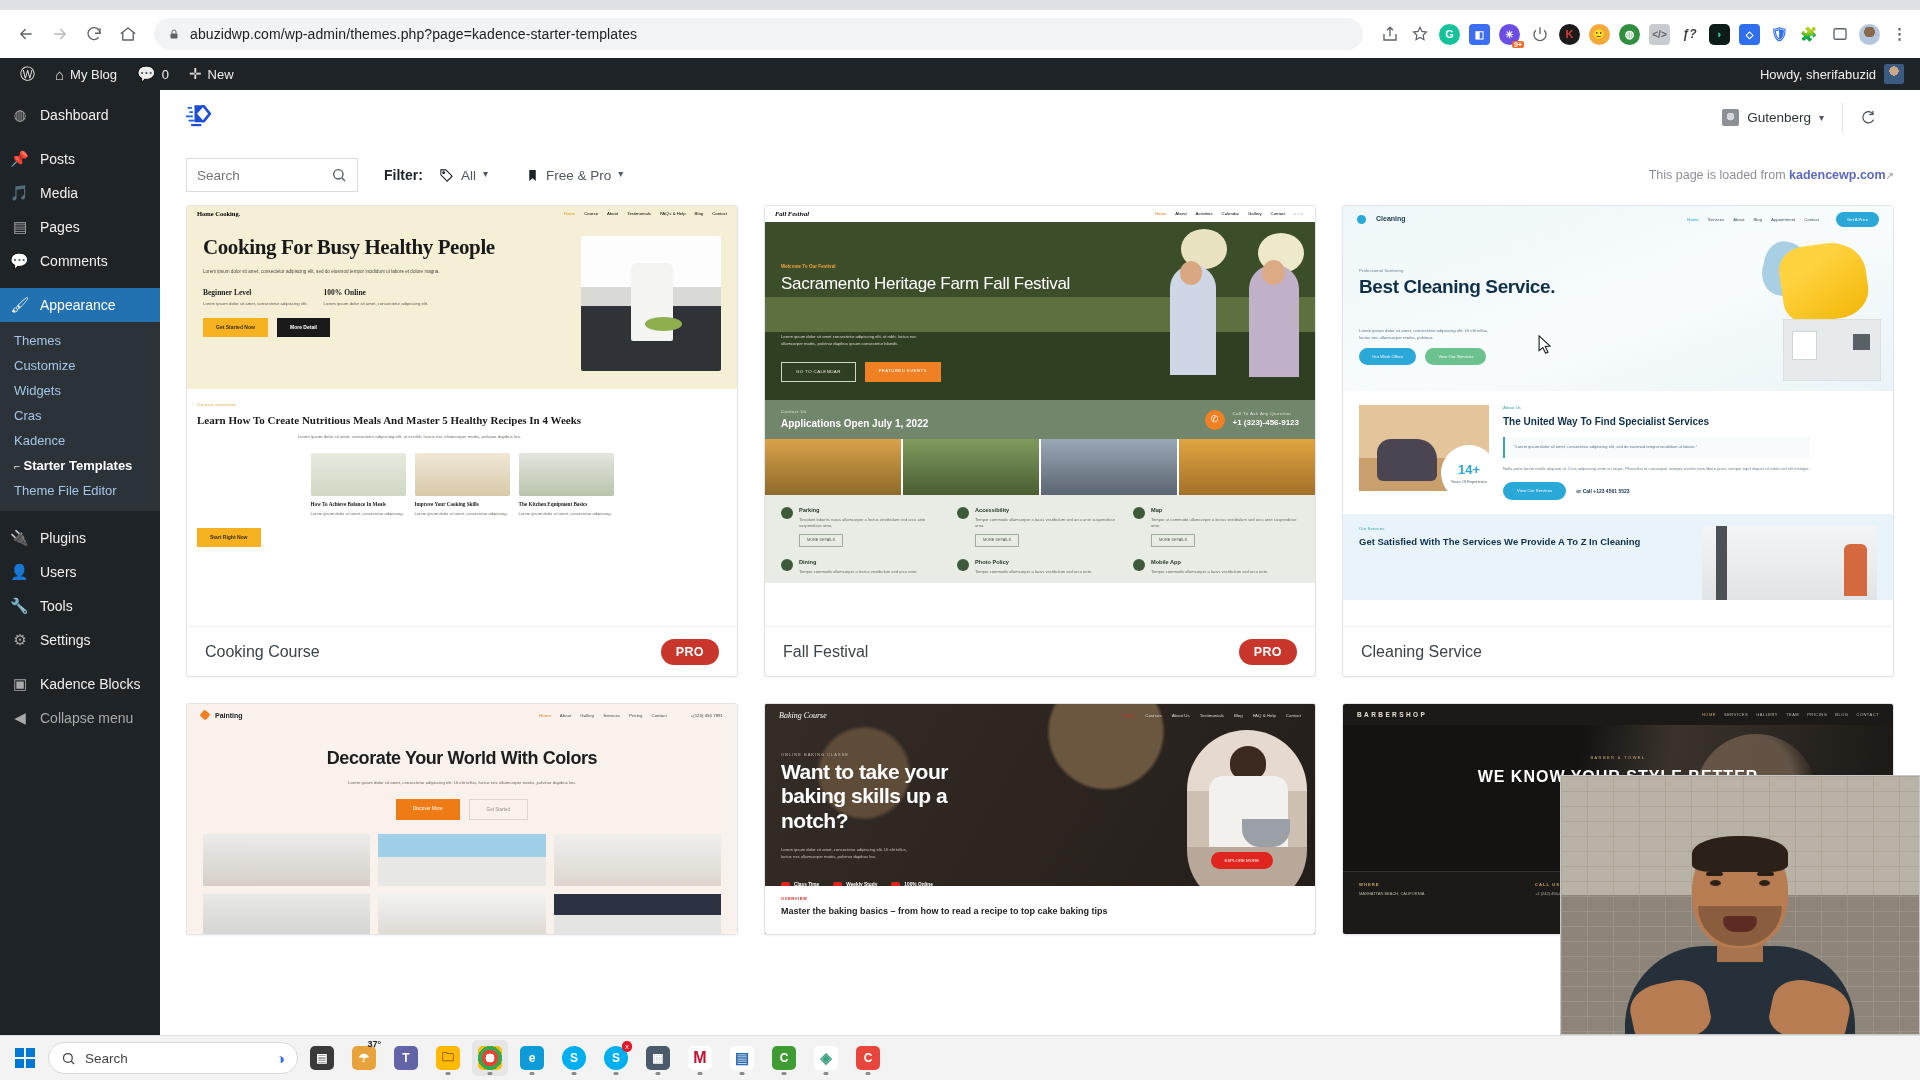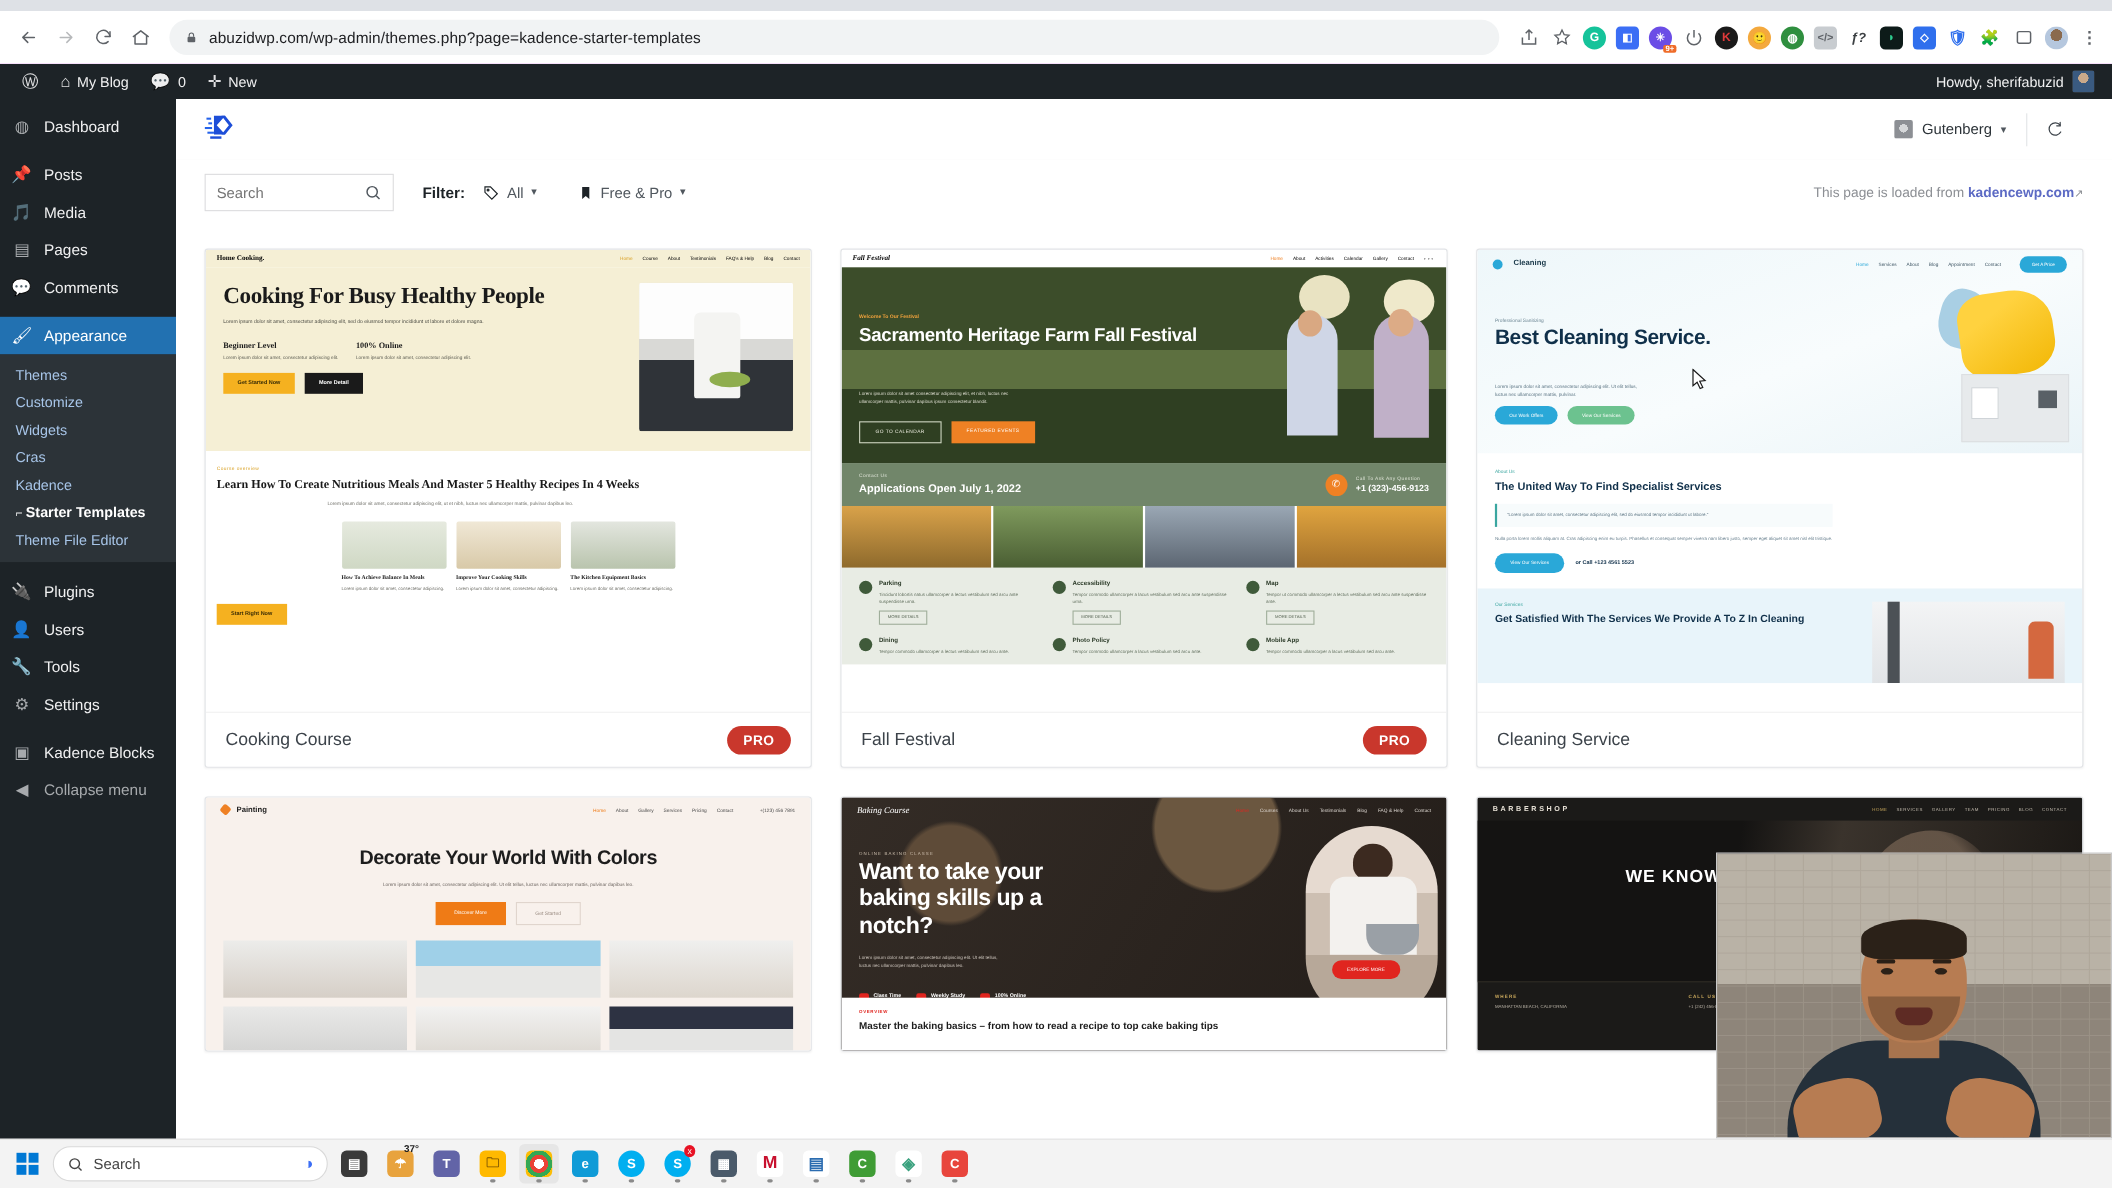--- a/index.html
+++ b/index.html
@@ -65,21 +65,21 @@
                 padding:0 10px; }
   #kad-search input { border:0; outline:0; font-size:13.5px; color:#50575e; width:100%; font-family:inherit; background:transparent;}
   #kad-search .mag { width:16px; height:16px; flex:0 0 16px;}
   .filter-label { font-size:14px; font-weight:bold; color:#1d2327; margin-left:26px; }
   .filter-ctl { display:flex; align-items:flex-start; gap:7px; font-size:13.5px; color:#50575e; margin-left:16px; cursor:pointer;}
   .filter-ctl.second { margin-left:38px; }
   .chev { font-size:10px; color:#50575e; }
   #kad-note { margin-left:auto; font-size:12.5px; color:#8c8f94; }
   #kad-note a { color:#5c6ac4; font-weight:bold; text-decoration:none;}
 
-  #kad-grid { padding:0 26px; display:grid; grid-template-columns:repeat(3,1fr); gap:26px 26px;margin-top:21px; }
+  #kad-grid { padding:0 26px; display:grid; grid-template-columns:repeat(3,1fr); gap:26px 26px; }
   .tpl-card { background:#fff; border:1px solid #e2e4e7; border-radius:3px; overflow:hidden; cursor:pointer;
               box-shadow:0 1px 2px rgba(0,0,0,.05); }
   .tpl-preview { height:420px; overflow:hidden; position:relative; }
   .tpl-foot { height:50px; display:flex; align-items:center; padding:0 18px; border-top:1px solid #f0f0f1;}
   .tpl-name { font-size:16px; color:#3c434a; }
   .pro-badge { margin-left:auto; background:#c9372c; color:#fff; font-size:12.5px; font-weight:bold;
                padding:6px 15px; border-radius:14px; letter-spacing:.4px;}
   .tpl-card.row2 .tpl-preview { height:230px; }
 
   
@@ -119,21 +119,21 @@
   .ff-nav { background:#fff; }
   .ff-hero { height:178px; position:relative; overflow:hidden;
     background:linear-gradient(#3c4d2a 0 42%, #5d7040 42% 62%, #2f3f22 62% 100%);}
   .ff-hero .blob1 { position:absolute; right:16%; top:4%; width:46px; height:40px; background:#e9e3c2; border-radius:50%;}
   .ff-hero .blob2 { position:absolute; right:2%; top:6%; width:46px; height:40px; background:#efe9cb; border-radius:50%;}
   .ff-hero .p1 { position:absolute; right:18%; top:24%; width:46px; height:110px; background:#cfd6e6; border-radius:24px 24px 0 0;}
   .ff-hero .p2 { position:absolute; right:3%; top:24%; width:50px; height:112px; background:#c0b0c8; border-radius:24px 24px 0 0;}
   .ff-hero .f1 { position:absolute; right:20.5%; top:22%; width:22px; height:24px; background:#d9a882; border-radius:50%;}
   .ff-hero .f2 { position:absolute; right:5.5%; top:21%; width:23px; height:25px; background:#dcab86; border-radius:50%;}
   .ff-kick { position:absolute; left:16px; top:42px; color:#f0a23c; font-size:4.6px; font-weight:bold;}
-  .ff-h1 { position:absolute; left:16px; top:52px; color:#fff; font-size:17px; font-weight:bold; line-height:1.2; letter-spacing:-.3px;}
+  .ff-h1 { position:absolute; left:16px; top:52px; color:#fff; font-size:17px; font-weight:normal; line-height:1.2; letter-spacing:-.3px;}
   .ff-p { position:absolute; left:16px; top:112px; color:#dcdccf; font-size:4.2px; width:150px; line-height:1.6;}
   .ff-btns { position:absolute; left:16px; top:140px; display:flex; gap:9px;}
   .ff-btn1 { border:1px solid #cfd6c2; color:#eaeadd; font-size:4.4px; padding:6px 14px; letter-spacing:.4px;}
   .ff-btn2 { background:#ef8124; color:#fff; font-size:4.4px; padding:6px 14px; letter-spacing:.4px;}
   .ff-bar { background:#71866a; padding:9px 16px; display:flex; align-items:center;}
   .ff-bar .lab { color:#dfe4d8; font-size:4.4px; letter-spacing:.4px;}
   .ff-bar .big { color:#fff; font-size:10px; font-weight:bold; margin-top:3px;}
   .ff-bar .right { margin-left:auto; display:flex; align-items:center; gap:8px;}
   .ff-bar .circ { width:20px; height:20px; border-radius:50%; background:#ef8124; display:flex; align-items:center; justify-content:center; color:#fff; font-size:9px;}
   .ff-strip { height:56px; display:flex; gap:2px; }
@@ -714,20 +714,27 @@
                 <div class="cl-p">Lorem ipsum dolor sit amet, consectetur adipiscing elit. Ut elit tellus, luctus nec ullamcorper mattis, pulvinar.</div>
                 <div class="cl-btns">
                   <span class="cl-b1">Our Work Offers</span>
                   <span class="cl-b2">View Our Services</span>
                 </div>
                 <span class="cl-cloth"></span>
                 <span class="cl-glove"></span>
                 <span class="cl-bath"></span>
               </div>
               <div class="cl-about">
+                <div class="cl-ab-img">
+                  <span class="vac"></span>
+                  <span class="badge">
+                    <b>14+</b>
+                    <span>Years Of Experience</span>
+                  </span>
+                </div>
                 <div class="cl-ab-txt">
                   <div class="kick">About Us</div>
                   <h3>The United Way To Find Specialist Services</h3>
                   <div class="cl-quote">"Lorem ipsum dolor sit amet, consectetur adipiscing elit, sed do eiusmod tempor incididunt ut labore."</div>
                   <div class="body">Nulla porta lorem mollis aliquam at. Cras adipiscing enim eu turpis. Phasellus et consequat semper viverra nam libero justo, semper eget aliquet sit amet nisl elit tristique.</div>
                   <div class="cl-ab-row">
                     <span class="b">View Our Services</span>
                     <span class="call">or Call +123 4561 5523</span>
                   </div>
                 </div>

